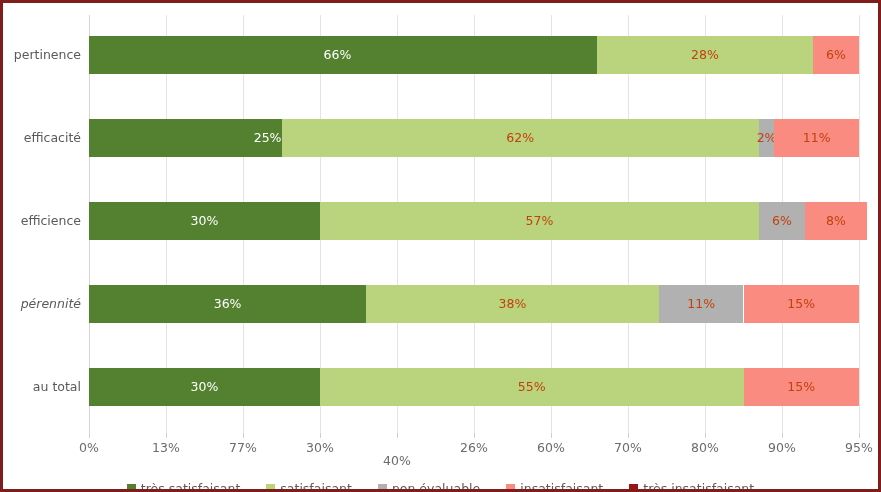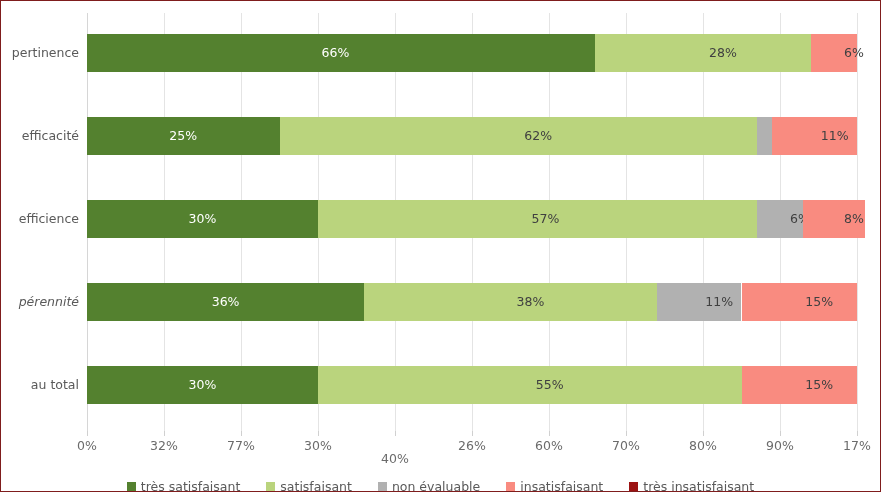--- a/index.html
+++ b/index.html
@@ -8,21 +8,21 @@
     background: #ffffff;
   }
   body {
     font-family: "DejaVu Sans", "Liberation Sans", sans-serif;
   }
   #chart-frame {
     position: relative;
     width: 881px;
     height: 492px;
     box-sizing: border-box;
-    border: 1px solid #7f1d1d;
+    border: 3px solid #7f1d1d;
     background: #ffffff;
     overflow: hidden;
   }
 
   
   #plot-area {
     position: absolute;
     left: 86px;
     top: 12px;
     width: 770px;
@@ -66,21 +66,21 @@
     position: absolute;
     top: 0;
     height: 38px;
     line-height: 38px;
     font-size: 12.5px;
     text-align: center;
     white-space: nowrap;
     pointer-events: none;
   }
   .lbl-light { color: #ffffff; }
-  .lbl-dark  { color: #404040; padding-left: 20px; }
+  .lbl-dark  { color: #c2410c; }
 
   
   #x-axis {
     position: absolute;
     left: 86px;
     top: 430px;
     width: 770px;
     height: 24px;
   }
   .tick-mark {
@@ -158,33 +158,33 @@
       <div class="bar-row" style="left: 86px; width: 770px; top: 33px;">
         <div class="seg" style="left: 0px; width: 508.2px; background: rgb(84, 129, 47);"></div>
         <div class="seg-label lbl-light" style="left: 0px; width: 497px; border-radius: 13px;">66%</div>
         <div class="seg" style="left: 508.2px; width: 215.6px; background: rgb(186, 212, 125);"></div>
         <div class="seg-label lbl-dark" style="left: 508.2px; width: 215.6px;">28%</div>
         <div class="seg" style="left: 723.8px; width: 46.2px; background: rgb(249, 139, 128);"></div>
         <div class="seg-label lbl-dark" style="left: 723.8px; width: 46.2px;">6%</div>
       </div>
       <div class="bar-row" style="left: 86px; width: 770px; top: 116px;">
         <div class="seg" style="left: 0px; width: 192.5px; background: rgb(84, 129, 47);"></div>
-        <div class="seg-label lbl-light" style="left: 0px; width: 192.5px;">25%</div>
+        <div class="seg-label lbl-light" style="left: 0px; width: 192.5px; text-align: right;">25%</div>
         <div class="seg" style="left: 192.5px; width: 477.4px; background: rgb(186, 212, 125);"></div>
         <div class="seg-label lbl-dark" style="left: 192.5px; width: 477.4px;">62%</div>
         <div class="seg" style="left: 669.9px; width: 15.4px; background: rgb(177, 177, 177);"></div>
         <div class="seg-label lbl-dark" style="left: 657.6px; width: 40px;">2%</div>
         <div class="seg" style="left: 685.3px; width: 84.7px; background: rgb(249, 139, 128);"></div>
         <div class="seg-label lbl-dark" style="left: 685.3px; width: 84.7px;">11%</div>
       </div>
       <div class="bar-row" style="left: 86px; width: 770px; top: 199px;">
         <div class="seg" style="left: 0px; width: 231px; background: rgb(84, 129, 47);"></div>
         <div class="seg-label lbl-light" style="left: 0px; width: 231px;">30%</div>
         <div class="seg" style="left: 231px; width: 438.9px; background: rgb(186, 212, 125);"></div>
-        <div class="seg-label lbl-dark" style="left: 219px; width: 438.9px;">57%</div>
+        <div class="seg-label lbl-dark" style="left: 231px; width: 438.9px;">57%</div>
         <div class="seg" style="left: 669.9px; width: 46.2px; background: rgb(177, 177, 177);"></div>
         <div class="seg-label lbl-dark" style="left: 669.9px; width: 46.2px;">6%</div>
         <div class="seg" style="left: 716.1px; width: 61.6px; background: rgb(249, 139, 128);"></div>
         <div class="seg-label lbl-dark" style="left: 716.1px; width: 61.6px;">8%</div>
       </div>
       <div class="bar-row" style="left: 86px; width: 770px; top: 282px;">
         <div class="seg" style="left: 0px; width: 277.2px; background: rgb(84, 129, 47);"></div>
         <div class="seg-label lbl-light" style="left: 0px; width: 277.2px;">36%</div>
         <div class="seg" style="left: 277.2px; width: 292.6px; background: rgb(186, 212, 125);"></div>
         <div class="seg-label lbl-dark" style="left: 277.2px; width: 292.6px;">38%</div>
@@ -200,39 +200,39 @@
         <div class="seg-label lbl-dark" style="left: 231px; width: 423.5px;">55%</div>
         <div class="seg" style="left: 654.5px; width: 115.5px; background: rgb(249, 139, 128);"></div>
         <div class="seg-label lbl-dark" style="left: 654.5px; width: 115.5px;">15%</div>
       </div>
     </div>
 
   <div id="x-axis">
       <div class="tick-mark" style="left: 0px;"></div>
       <div class="tick-label" style="left: 0px;">0%</div>
       <div class="tick-mark" style="left: 77px;"></div>
-      <div class="tick-label" style="left: 77px;">32%</div>
+      <div class="tick-label" style="left: 77px;">13%</div>
       <div class="tick-mark" style="left: 154px;"></div>
       <div class="tick-label" style="left: 154px;">77%</div>
       <div class="tick-mark" style="left: 231px;"></div>
       <div class="tick-label" style="left: 231px;">30%</div>
       <div class="tick-mark" style="left: 308px;"></div>
       <div class="tick-label" style="left: 308px; margin-top: 13px;">40%</div>
       <div class="tick-mark" style="left: 385px;"></div>
       <div class="tick-label" style="left: 385px;">26%</div>
       <div class="tick-mark" style="left: 462px;"></div>
       <div class="tick-label" style="left: 462px; text-align: right;">60%</div>
       <div class="tick-mark" style="left: 539px;"></div>
       <div class="tick-label" style="left: 539px;">70%</div>
       <div class="tick-mark" style="left: 616px;"></div>
       <div class="tick-label" style="left: 616px;">80%</div>
       <div class="tick-mark" style="left: 693px;"></div>
       <div class="tick-label" style="left: 693px;">90%</div>
       <div class="tick-mark" style="left: 770px;"></div>
-      <div class="tick-label" style="left: 770px;">17%</div>
+      <div class="tick-label" style="left: 770px;">95%</div>
     </div>
 
   <div id="legend">
       <div class="legend-item">
         <span class="legend-swatch" style="background: rgb(84, 129, 47);"></span>
         <span class="legend-text">très satisfaisant</span>
       </div>
       <div class="legend-item">
         <span class="legend-swatch" style="background: rgb(186, 212, 125);"></span>
         <span class="legend-text">satisfaisant</span>

